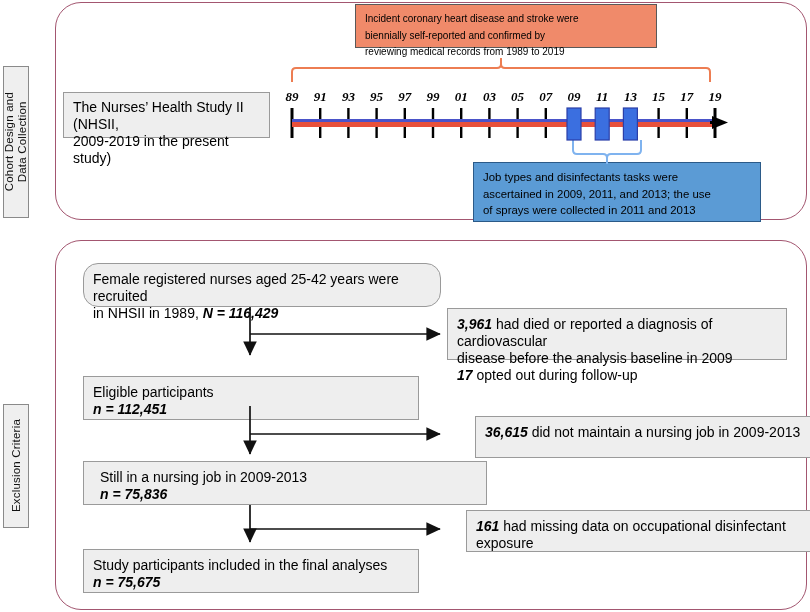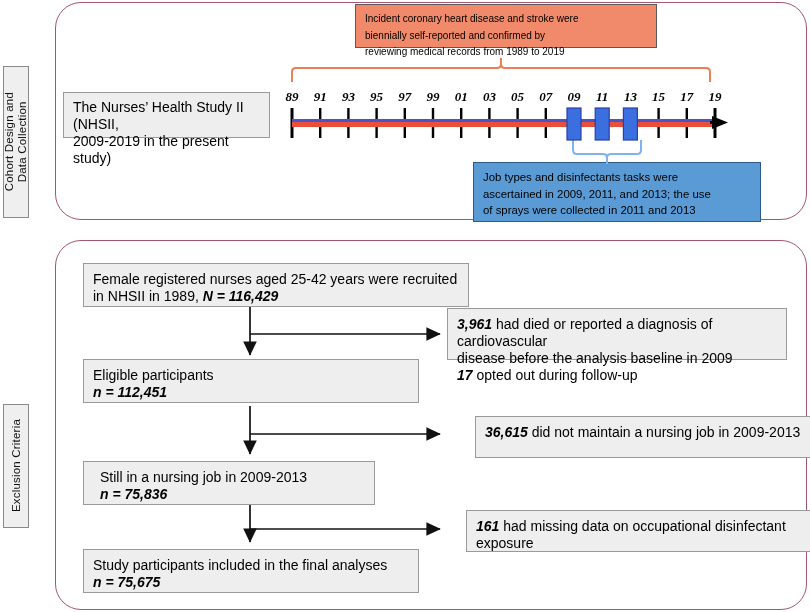--- a/index.html
+++ b/index.html
@@ -79,23 +79,23 @@
     border: 1px solid #2b5a88;
     font-size: 11.4px; line-height: 16.5px;
     padding: 6px 9px;
     color: #000;
   }
 
   
   #timeline { position: absolute; left: 0; top: 0; width: 810px; height: 230px; pointer-events: none; }
 
   
-  #fb-1 { left: 83px;  top: 263px; width: 386px; height: 44px; }
-  #fb-2 { left: 83px;  top: 359px; width: 336px; height: 44px; }
-  #fb-3 { left: 83px;  top: 461px; width: 292px; height: 44px; padding-left: 16px; }
+  #fb-1 { left: 83px;  top: 263px; width: 358px; height: 44px; border-radius: 15px; }
+  #fb-2 { left: 83px;  top: 376px; width: 336px; height: 44px; }
+  #fb-3 { left: 83px;  top: 461px; width: 404px; height: 44px; padding-left: 16px; }
   #fb-4 { left: 83px;  top: 549px; width: 336px; height: 44px; }
 
   #sb-1 { left: 447px; top: 308px; width: 340px; height: 52px; }
   #sb-2 { left: 447px; top: 416px; width: 340px; height: 42px; margin-left: 28px; }
   #sb-3 { left: 466px; top: 510px; width: 352px; height: 42px; }
 
   #flow-svg { position: absolute; left: 0; top: 0; width: 810px; height: 612px; pointer-events: none; }
 
   .txt-line { display: block; }
 </style>

